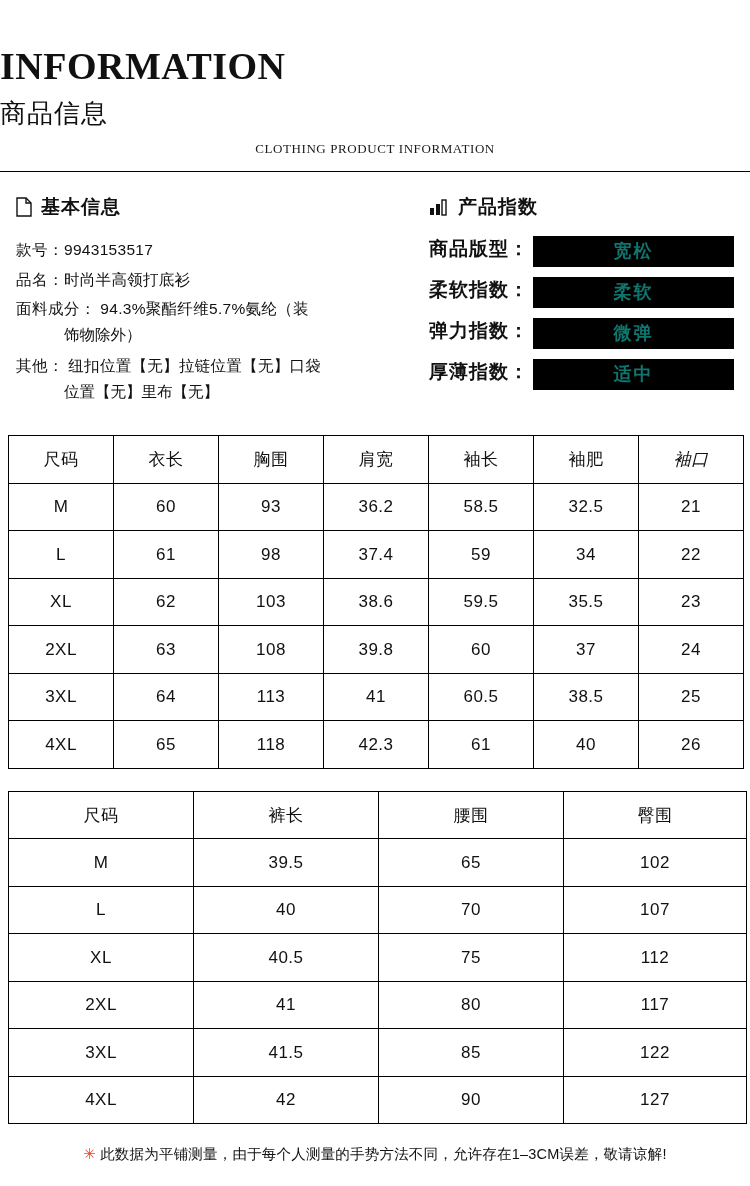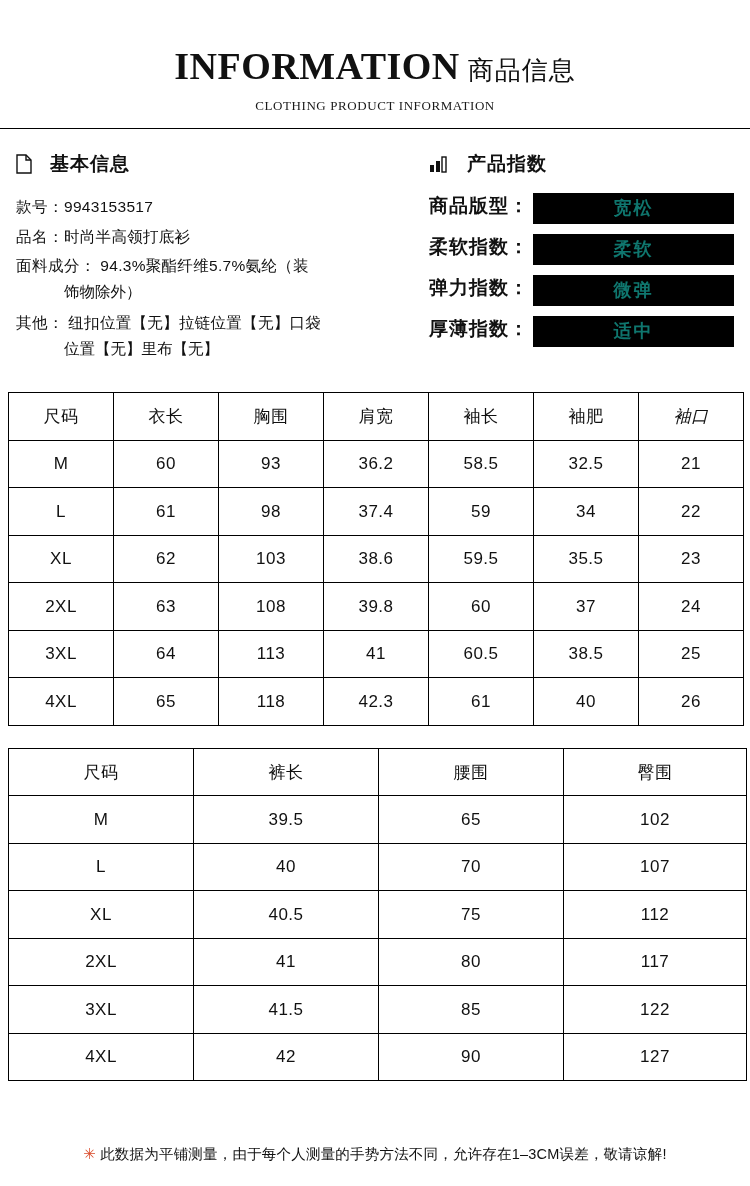--- a/index.html
+++ b/index.html
@@ -19,20 +19,21 @@
   
   .header {
     padding-top: 44px;
     text-align: center;
   }
   .header-title-row {
     display: flex;
     align-items: baseline;
     justify-content: center;
     gap: 8px;
+    flex-direction: column;
   }
   .header-title-en {
     font-size: 38px;
     font-weight: bold;
     letter-spacing: 0.5px;
     color: #111;
     font-family: "Liberation Serif", serif;
   }
   .header-title-cn {
     font-size: 26px;
@@ -67,21 +68,21 @@
     box-sizing: border-box;
   }
   .info-right {
     width: 330px;
     box-sizing: border-box;
     padding-left: 18px;
   }
   .sect-head {
     display: flex;
     align-items: center;
-    gap: 18px;
+    gap: 9px;
     margin-bottom: 16px;
   }
   .sect-head .ttl {
     font-size: 19px;
     font-weight: bold;
     letter-spacing: 1px;
   }
   .doc-icon {
     width: 16px;
     height: 20px;

